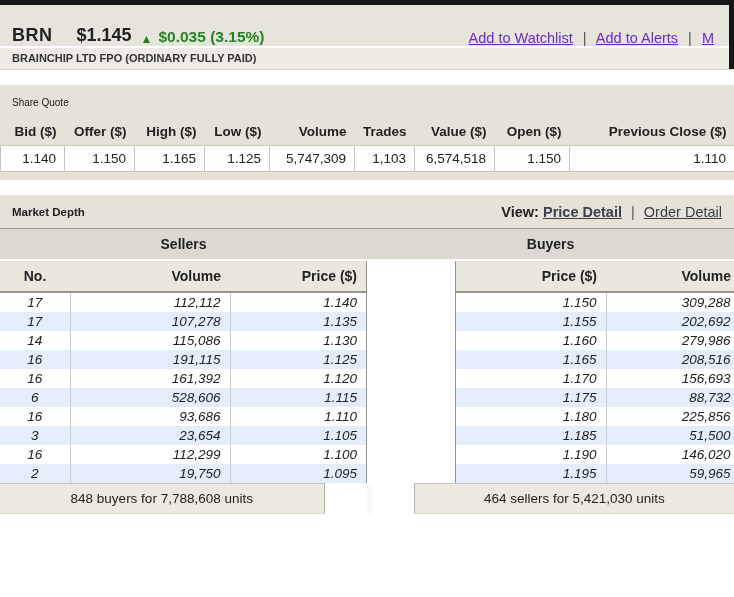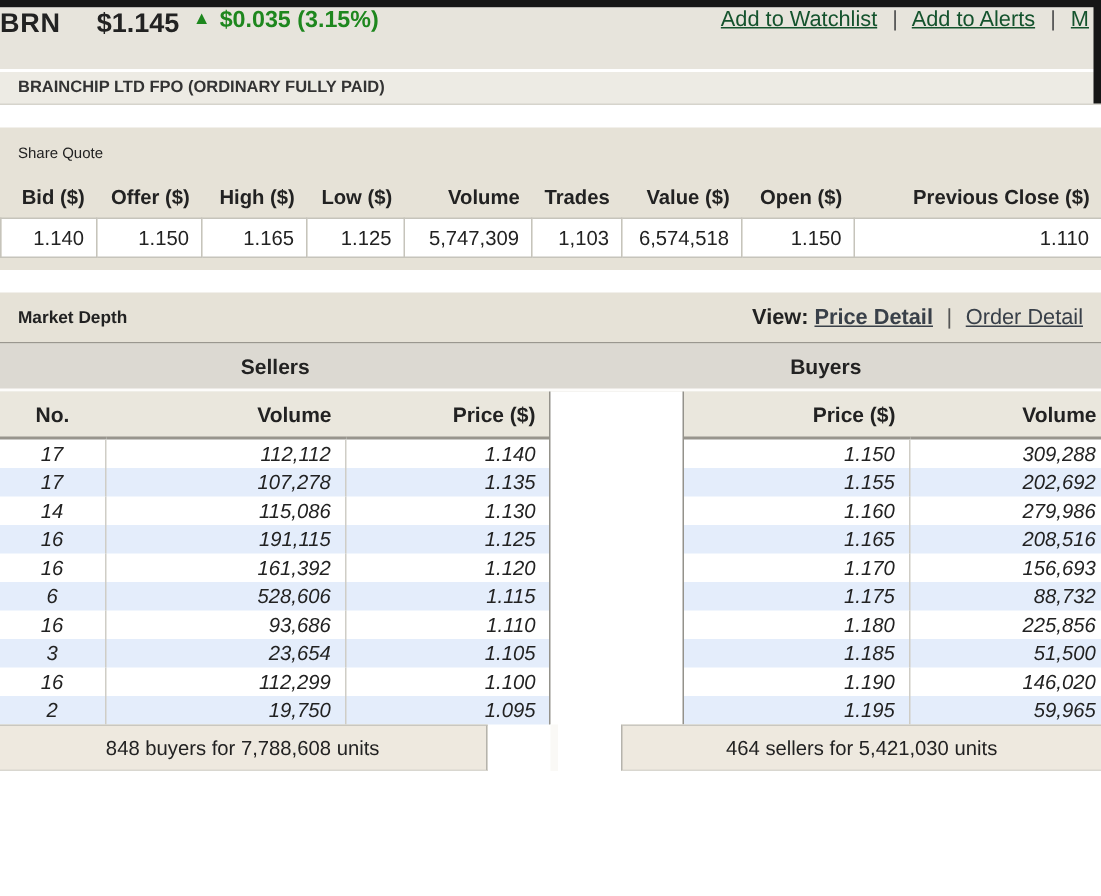--- a/index.html
+++ b/index.html
@@ -4,27 +4,27 @@
 <style>
   html,body{margin:0;padding:0;background:#fff;}
   body{font-family:"Liberation Sans","DejaVu Sans",sans-serif;color:#222;}
   .page{position:relative;width:734px;height:597px;background:#fff;overflow:hidden;}
 
   
   .top-edge{height:5px;background:#161616;}
   .right-edge{position:absolute;top:0;right:0;width:5px;height:69px;background:#161616;}
 
   
-  .quote-header{background:#e7e4dc;height:41px;display:flex;align-items:flex-start;padding:0 0;border-bottom:2px solid #fff;}
+  .quote-header{background:#e7e4dc;height:41px;display:flex;align-items:flex-end;padding:0 12px;border-bottom:2px solid #fff;}
   .symbol{font-size:18px;font-weight:bold;letter-spacing:.5px;}
   .price{font-size:18px;font-weight:bold;margin-left:24px;}
   .up-arrow{color:#1e871e;font-size:12px;margin-left:9px;}
   .change{color:#1e871e;font-weight:bold;font-size:15.5px;margin-left:6px;}
   .header-links{margin-left:auto;font-size:14.5px;padding-right:8px;white-space:nowrap;}
-  .header-links a{color:#14532d;text-decoration:underline;cursor:pointer;}
+  .header-links a{color:#6d28d9;text-decoration:underline;cursor:pointer;}
   .hl-sep{color:#555;margin:0 6px;}
 
   .company-bar{background:#edebe4;height:21px;line-height:21px;font-size:11px;font-weight:bold;color:#333;padding:0 12px;border-bottom:1px solid #d6d4cc;}
 
   .gap{height:15px;background:#fff;}
 
   
   .sq-section{background:#e6e2d7;padding-bottom:8px;}
   .sq-title{font-size:10px;font-weight:normal;padding:12px 12px 10px 12px;}
   table.sq{width:100%;border-collapse:collapse;table-layout:fixed;}

